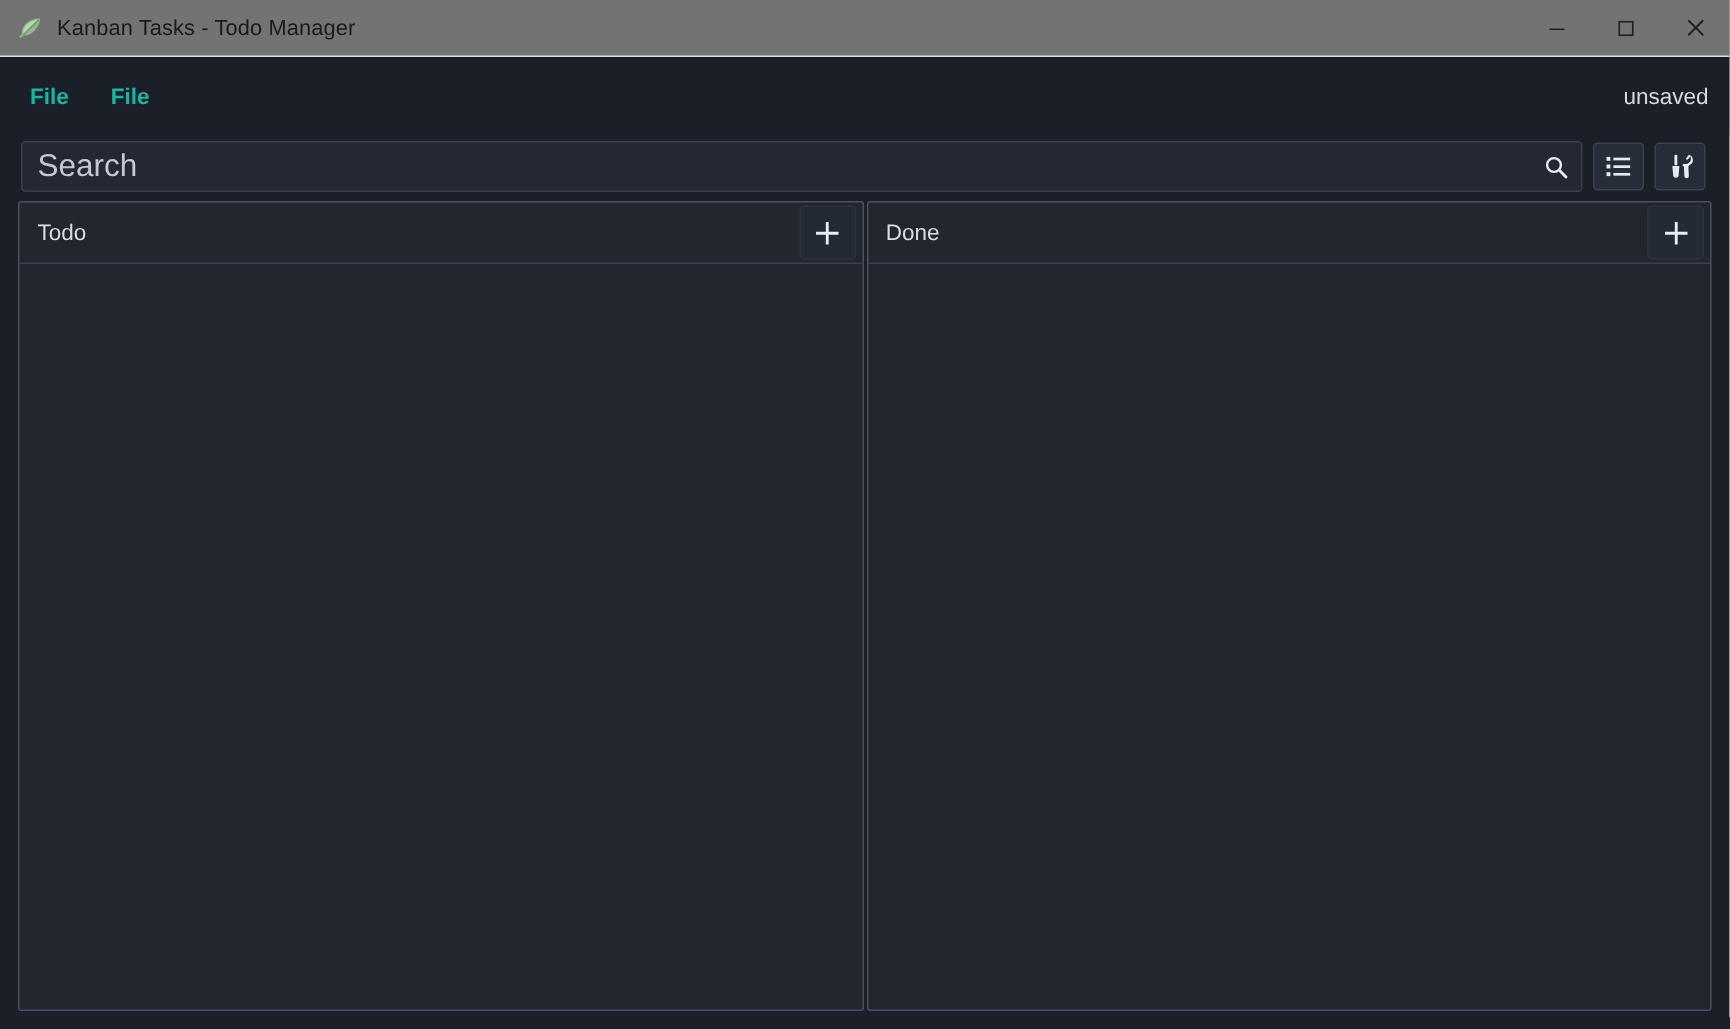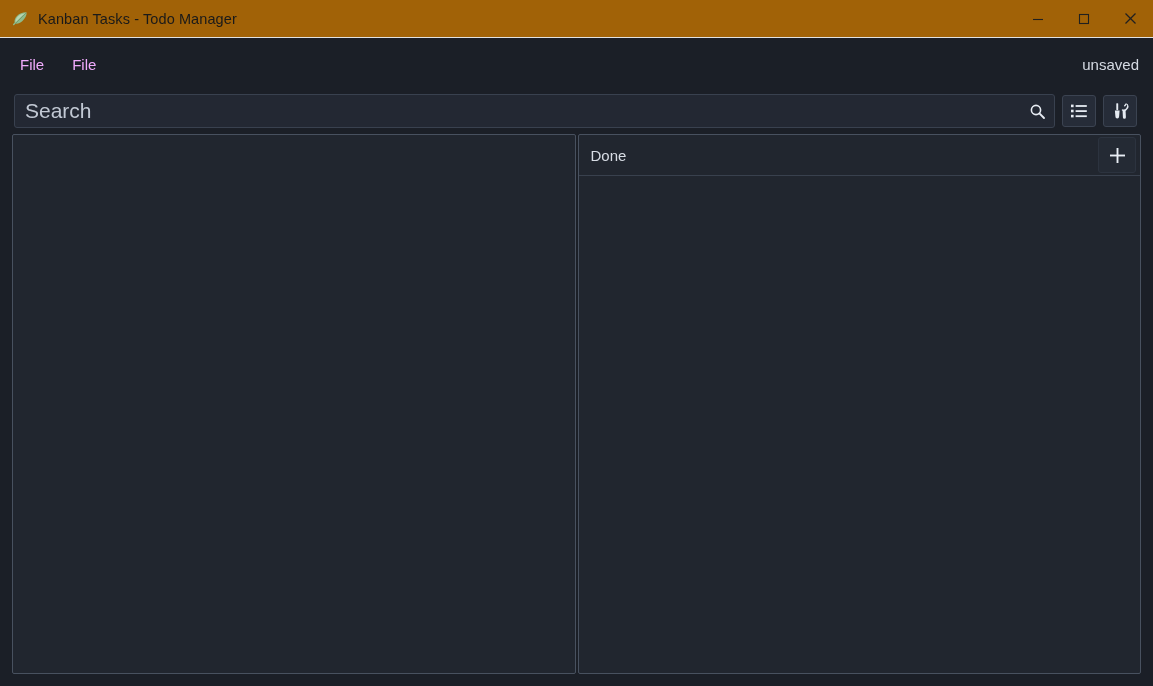--- a/index.html
+++ b/index.html
@@ -20,21 +20,21 @@
     background: #1b1f27;
     box-sizing: border-box;
   }
 
   
   .titlebar {
     position: absolute;
     left: 0; top: 0;
     width: 1153px;
     height: 38px;
-    background: #a16207;
+    background: #737373;
     display: flex;
     align-items: center;
     border-bottom: 1px solid #e2e2e2;
     box-sizing: border-box;
   }
   .title-left {
     display: flex;
     align-items: center;
     padding-left: 11px;
     gap: 9px;
@@ -75,25 +75,26 @@
     left: 0; top: 38px;
     width: 1153px;
     height: 52px;
     background: #1b1f27;
     display: flex;
     align-items: center;
     box-sizing: border-box;
   }
   .menu-item {
     font-size: 15px;
-    color: #f0abfc;
+    color: #14b8a6;
     padding: 4px 10px;
     margin-left: 8px;
     border-radius: 3px;
     white-space: nowrap;
+    font-weight: bold;
   }
   .menu-item.first { margin-left: 10px; }
   .menu-spacer { flex: 1; }
   .unsaved-label {
     font-size: 15px;
     color: #d5dae3;
     padding-right: 14px;
     white-space: nowrap;
   }
 
@@ -291,20 +292,29 @@
           <path d="M3.9 8.6h4.7l-0.5 6.0a1.8 1.8 0 0 1-3.7 0z"></path>
           <path d="M14.9 1.2l-2.0 2.6 0.9 0.9 2.1-2.4a3.6 3.6 0 0 1-4.4 4.9l-0.9 0.9 1.0 1.0 0.3 6.2a1.5 1.5 0 0 0 3.0 0l-0.3-6.4 1.0-1.0a3.6 3.6 0 0 0-0.7-6.7z"></path>
         </g>
       </svg>
     </div>
   </div>
 
   <div class="board">
 
     <div class="column">
+      <div class="col-header">
+        <div class="col-title">Todo</div>
+        <div class="col-add">
+          <svg width="19" height="19" viewBox="0 0 19 19" aria-hidden="true">
+            <line x1="9.5" y1="2" x2="9.5" y2="17" stroke="#e9eef5" stroke-width="1.9"></line>
+            <line x1="2" y1="9.5" x2="17" y2="9.5" stroke="#e9eef5" stroke-width="1.9"></line>
+          </svg>
+        </div>
+      </div>
       <div class="col-body"></div>
     </div>
 
     <div class="column">
       <div class="col-header">
         <div class="col-title">Done</div>
         <div class="col-add">
           <svg width="19" height="19" viewBox="0 0 19 19" aria-hidden="true">
             <line x1="9.5" y1="2" x2="9.5" y2="17" stroke="#e9eef5" stroke-width="1.9"></line>
             <line x1="2" y1="9.5" x2="17" y2="9.5" stroke="#e9eef5" stroke-width="1.9"></line>

